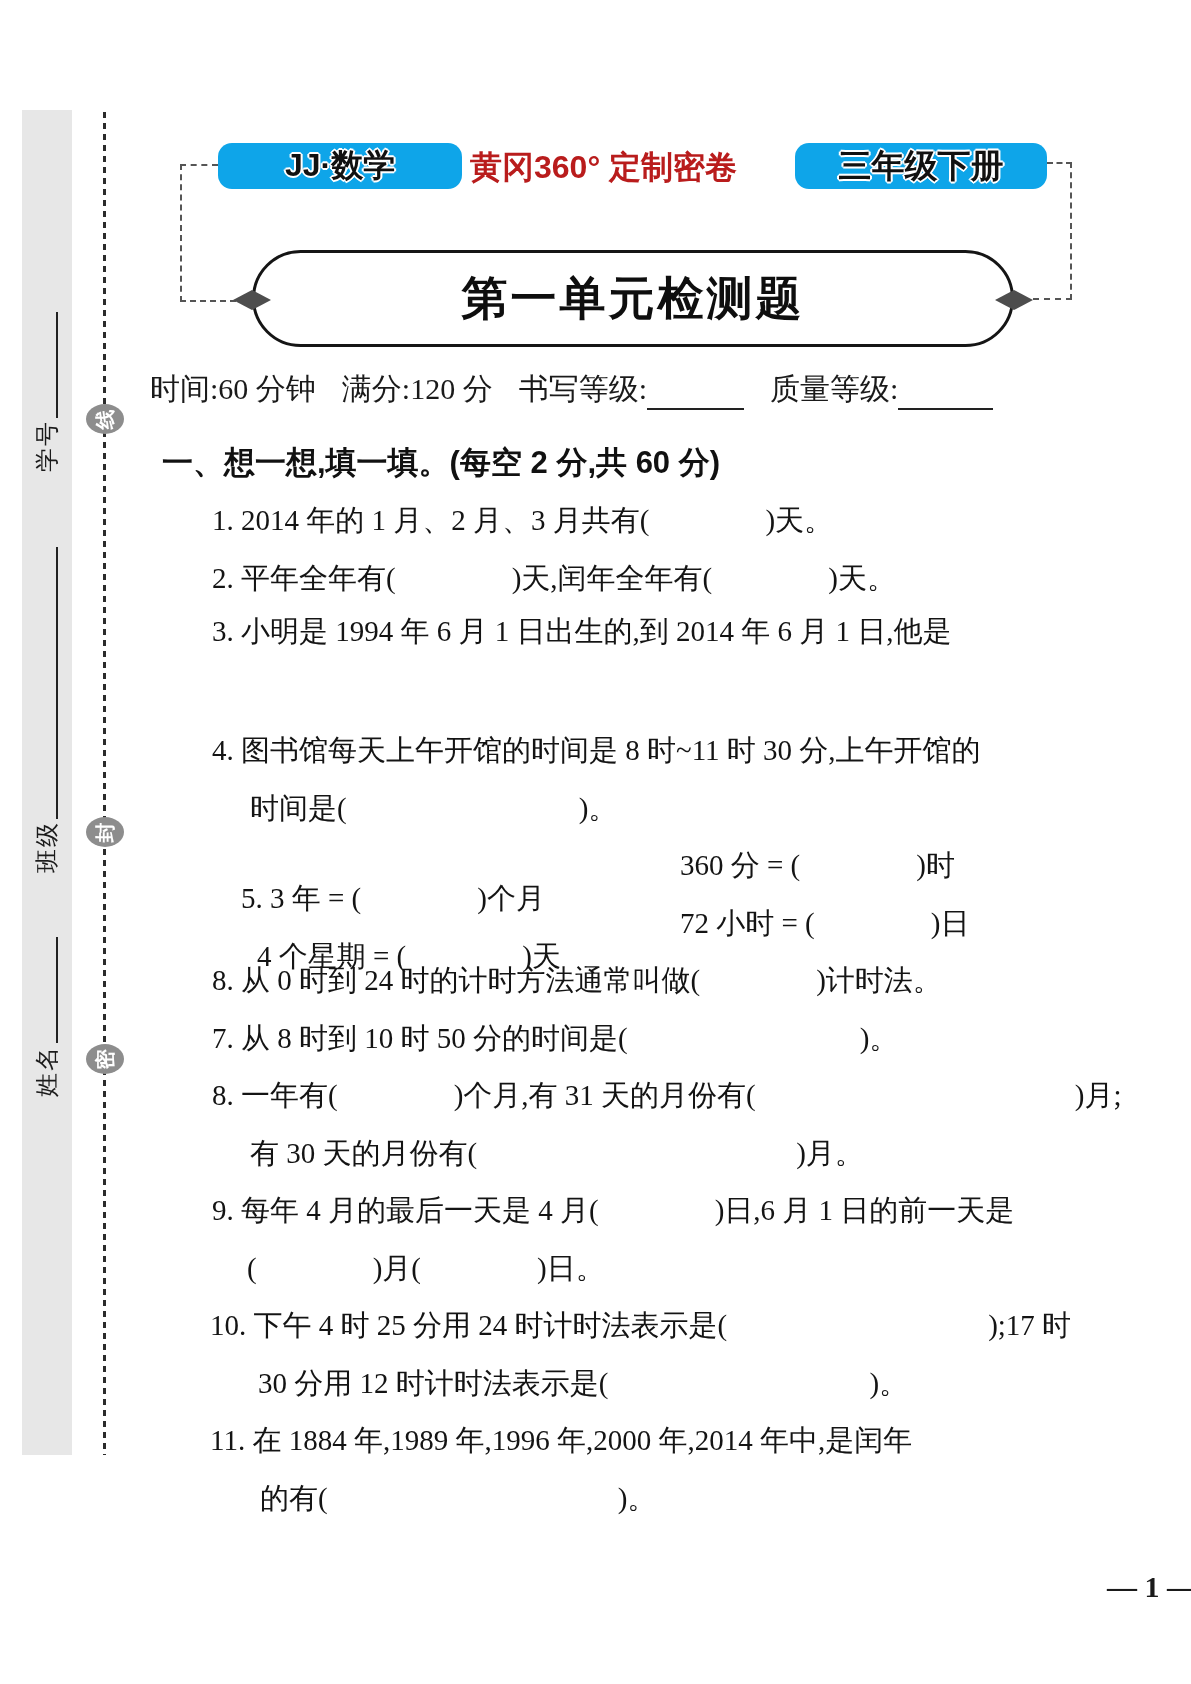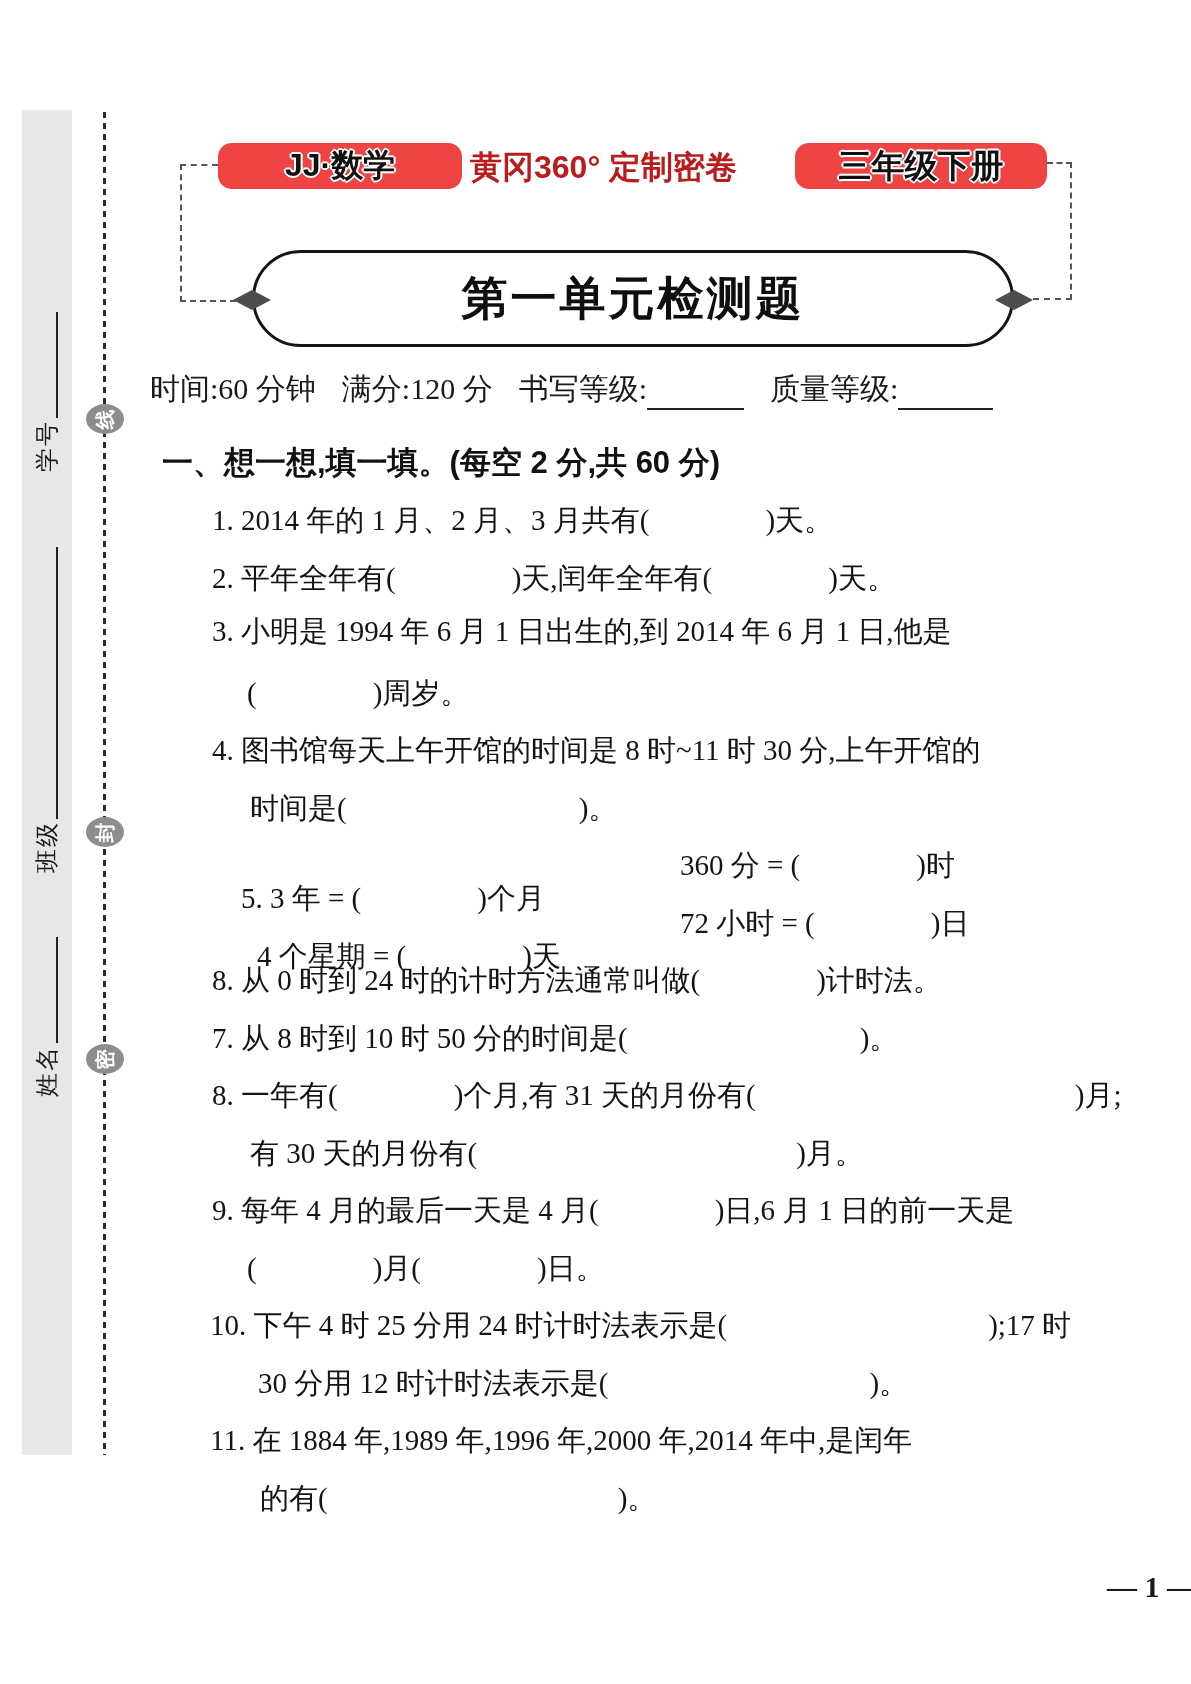--- a/index.html
+++ b/index.html
@@ -13,21 +13,21 @@
     transform:rotate(-90deg);font-size:24px;color:#1a1a1a;}
   .seal-group .lbl{white-space:nowrap;letter-spacing:2px;}
   .seal-group .wline{flex:1;border-bottom:2px solid #222;height:20px;margin-left:2px;}
   .dotline{position:absolute;left:103px;top:112px;width:3px;height:1343px;
     background:repeating-linear-gradient(to bottom,#2b2b2b 0 6px,transparent 6px 11px);}
   .stamp{position:absolute;width:38px;height:30px;border-radius:50%;background:#8d8d8d;
     display:flex;align-items:center;justify-content:center;}
   .stamp span{transform:rotate(-90deg);color:#ffffff;font-size:20px;font-weight:bold;
     font-family:"Liberation Sans","DejaVu Sans",sans-serif;}
   
-  .badge{position:absolute;top:143px;height:46px;background:#ef4444;border-radius:14px;
+  .badge{position:absolute;top:143px;height:46px;background:#0ea5e9;border-radius:14px;
     display:flex;align-items:center;justify-content:center;
     font-family:"Liberation Sans","DejaVu Sans",sans-serif;font-weight:bold;color:#111;
     text-shadow:-2px 0 0 #fff,2px 0 0 #fff,0 -2px 0 #fff,0 2px 0 #fff,
       -1px -1px 0 #fff,1px -1px 0 #fff,-1px 1px 0 #fff,1px 1px 0 #fff;}
   #badge-left{left:218px;width:244px;font-size:32px;}
   #badge-right{left:795px;width:252px;font-size:33px;}
   #series{position:absolute;left:470px;top:143px;height:46px;line-height:48px;
     font-family:"Liberation Sans","DejaVu Sans",sans-serif;font-weight:bold;font-size:32px;color:#b91c1c;}
   .dash-h{position:absolute;border-top:2px dashed #555;}
   .dash-v{position:absolute;border-left:2px dashed #555;}
@@ -109,21 +109,20 @@
     <span class="uline"></span>
     <span>质量等级:</span>
     <span class="uline" style="width:95px;margin-right:0;"></span>
   </div>
 
   <div id="section-heading">一、想一想,填一填。(每空 2 分,共 60 分)</div>
 
   <div class="ln n1" style="top:501px;">1. 2014 年的 1 月、2 月、3 月共有(　　　　)天。</div>
   <div class="ln n1" style="top:559px;">2. 平年全年有(　　　　)天,闰年全年有(　　　　)天。</div>
   <div class="ln n1" style="top:612px;">3. 小明是 1994 年 6 月 1 日出生的,到 2014 年 6 月 1 日,他是</div>
-  <div class="ln" style="top:674px;padding-left:247px;">(　　　　)周岁。</div>
   <div class="ln n1" style="top:731px;">4. 图书馆每天上午开馆的时间是 8 时~11 时 30 分,上午开馆的</div>
   <div class="ln" style="top:789px;padding-left:250px;">时间是(　　　　　　　　)。</div>
   <div class="ln n1" style="top:846px;">
     <span>5. 3 年 = (　　　　)个月</span>
     <span class="col2">360 分 = (　　　　)时</span>
   </div>
   <div class="ln" style="top:904px;padding-left:228px;">
     <span>4 个星期 = (　　　　)天</span>
     <span class="col2">72 小时 = (　　　　)日</span>
   </div>

